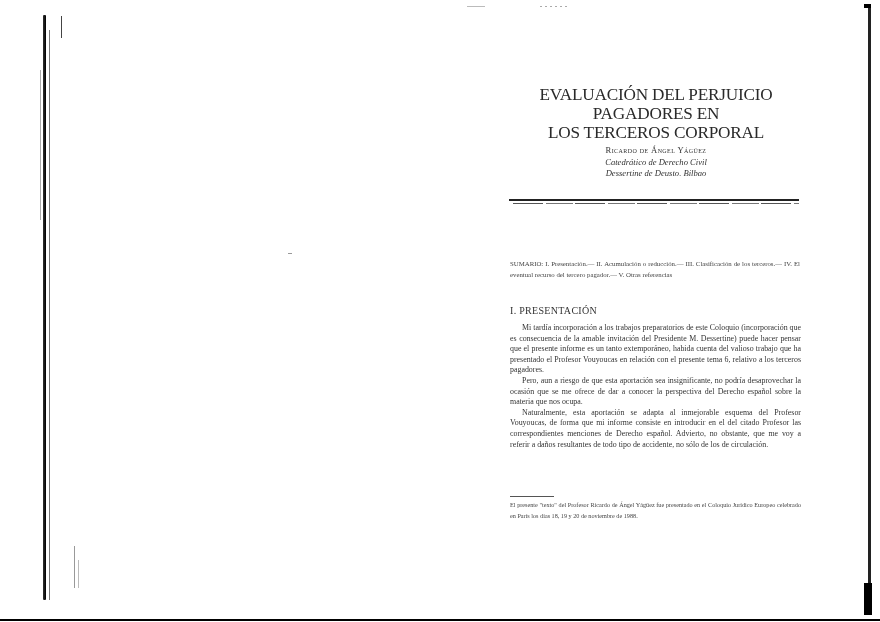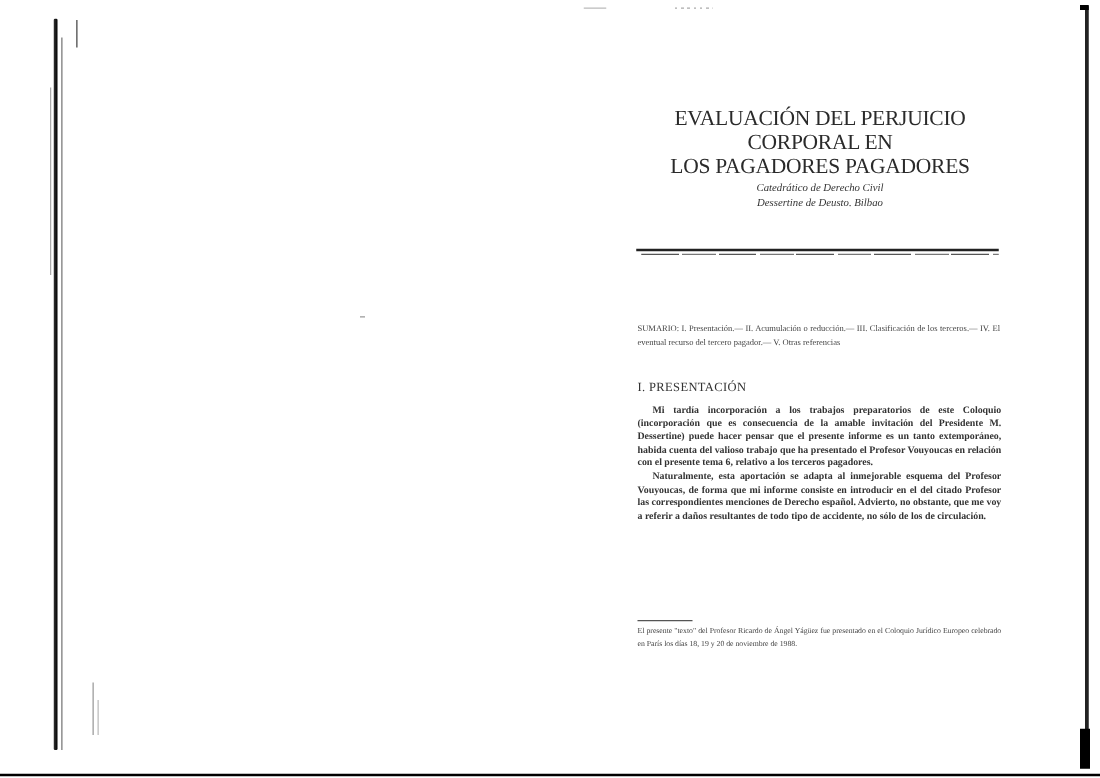--- a/index.html
+++ b/index.html
@@ -39,21 +39,21 @@
 
   .summary {
     position: absolute; left: 510px; top: 259px; width: 290px;
     font-size: 6.8px; line-height: 10.5px; color: #444; text-align: justify;
   }
   .section-heading {
     position: absolute; left: 510px; top: 305px; font-size: 10px; color: #333; letter-spacing: 0.3px;
   }
   .body-text {
     position: absolute; left: 510px; top: 323px; width: 291px;
-    font-size: 7.9px; line-height: 10.6px; color: #333; text-align: justify; font-weight: bold;
+    font-size: 7.9px; line-height: 10.6px; color: #333; text-align: justify;
   }
   .body-text p { margin: 0; text-indent: 12px; }
   .footnote-rule { position: absolute; left: 510px; top: 496px; width: 44px; height: 1px; background: #555; }
   .footnote {
     position: absolute; left: 510px; top: 500px; width: 291px;
     font-size: 6.2px; line-height: 10.5px; color: #444; text-align: justify;
   }
 </style>
 </head>
 <body>
@@ -67,35 +67,37 @@
 <div class="scan-line right-edge"></div>
 <div class="scan-line right-edge-cap"></div>
 <div class="scan-line right-block"></div>
 <div class="scan-line bottom-line"></div>
 <div class="scan-line top-dust1"></div>
 <div class="scan-line top-dust2"></div>
 <div class="scan-line mid-dust"></div>
 
 <div class="page">
   <h1 class="title">
-    <div>EVALUACIÓN DEL PERJUICIO CORPORAL EN</div>
-    <div>LOS PAGADORES PAGADORES</div>
+    <div>EVALUACIÓN DEL PERJUICIO PAGADORES EN</div>
+    <div>LOS TERCEROS CORPORAL</div>
   </h1>
   <div class="author-block">
+    <div class="author-name">Ricardo de Ángel Yágüez</div>
     <div class="author-role">Catedrático de Derecho Civil</div>
     <div class="author-uni">Dessertine de Deusto. Bilbao</div>
   </div>
 </div>
 
 <div class="rule-thick"></div>
 <div class="rule-thin"></div>
 
 <div class="summary">SUMARIO: I. Presentación.— II. Acumulación o reducción.— III. Clasificación de los terceros.— IV. El eventual recurso del tercero pagador.— V. Otras referencias</div>
 
 <div class="section-heading">I. PRESENTACIÓN</div>
 
 <div class="body-text">
   <p>Mi tardía incorporación a los trabajos preparatorios de este Coloquio (incorporación que es consecuencia de la amable invitación del Presidente M. Dessertine) puede hacer pensar que el presente informe es un tanto extemporáneo, habida cuenta del valioso trabajo que ha presentado el Profesor Vouyoucas en relación con el presente tema 6, relativo a los terceros pagadores.</p>
+  <p>Pero, aun a riesgo de que esta aportación sea insignificante, no podría desaprovechar la ocasión que se me ofrece de dar a conocer la perspectiva del Derecho español sobre la materia que nos ocupa.</p>
   <p>Naturalmente, esta aportación se adapta al inmejorable esquema del Profesor Vouyoucas, de forma que mi informe consiste en introducir en el del citado Profesor las correspondientes menciones de Derecho español. Advierto, no obstante, que me voy a referir a daños resultantes de todo tipo de accidente, no sólo de los de circulación.</p>
 </div>
 
 <div class="footnote-rule"></div>
 <div class="footnote">El presente "texto" del Profesor Ricardo de Ángel Yágüez fue presentado en el Coloquio Jurídico Europeo celebrado en París los días 18, 19 y 20 de noviembre de 1988.</div>
 
 </body></html>

